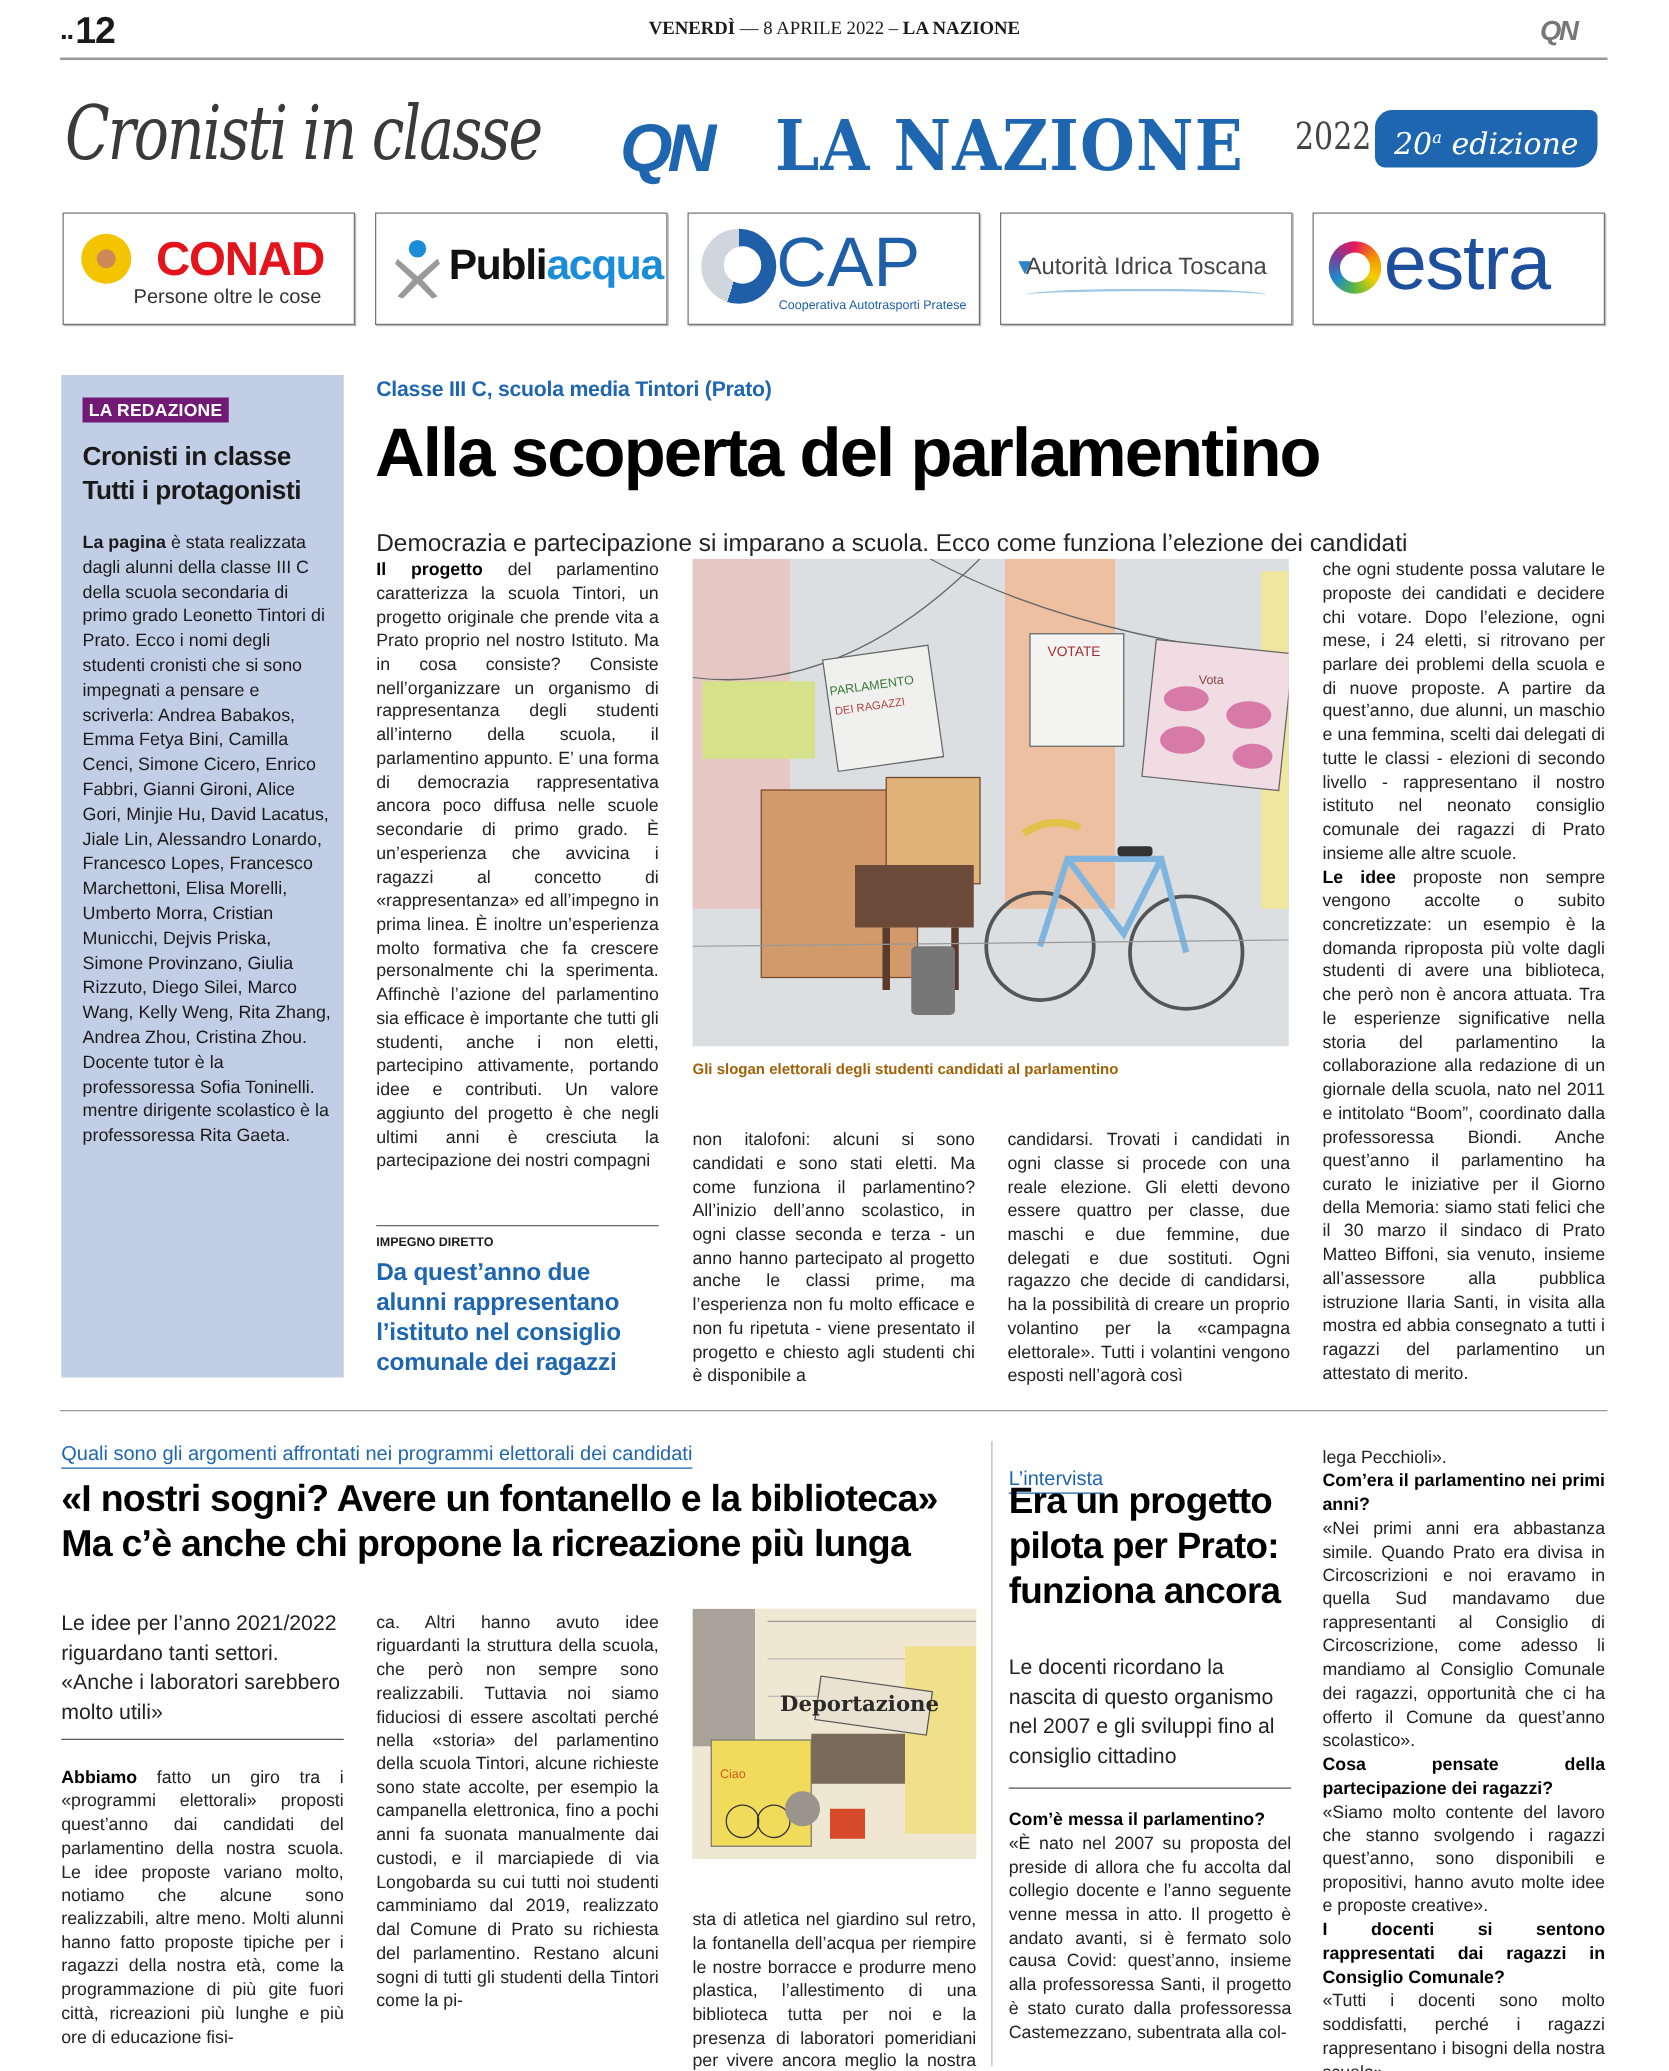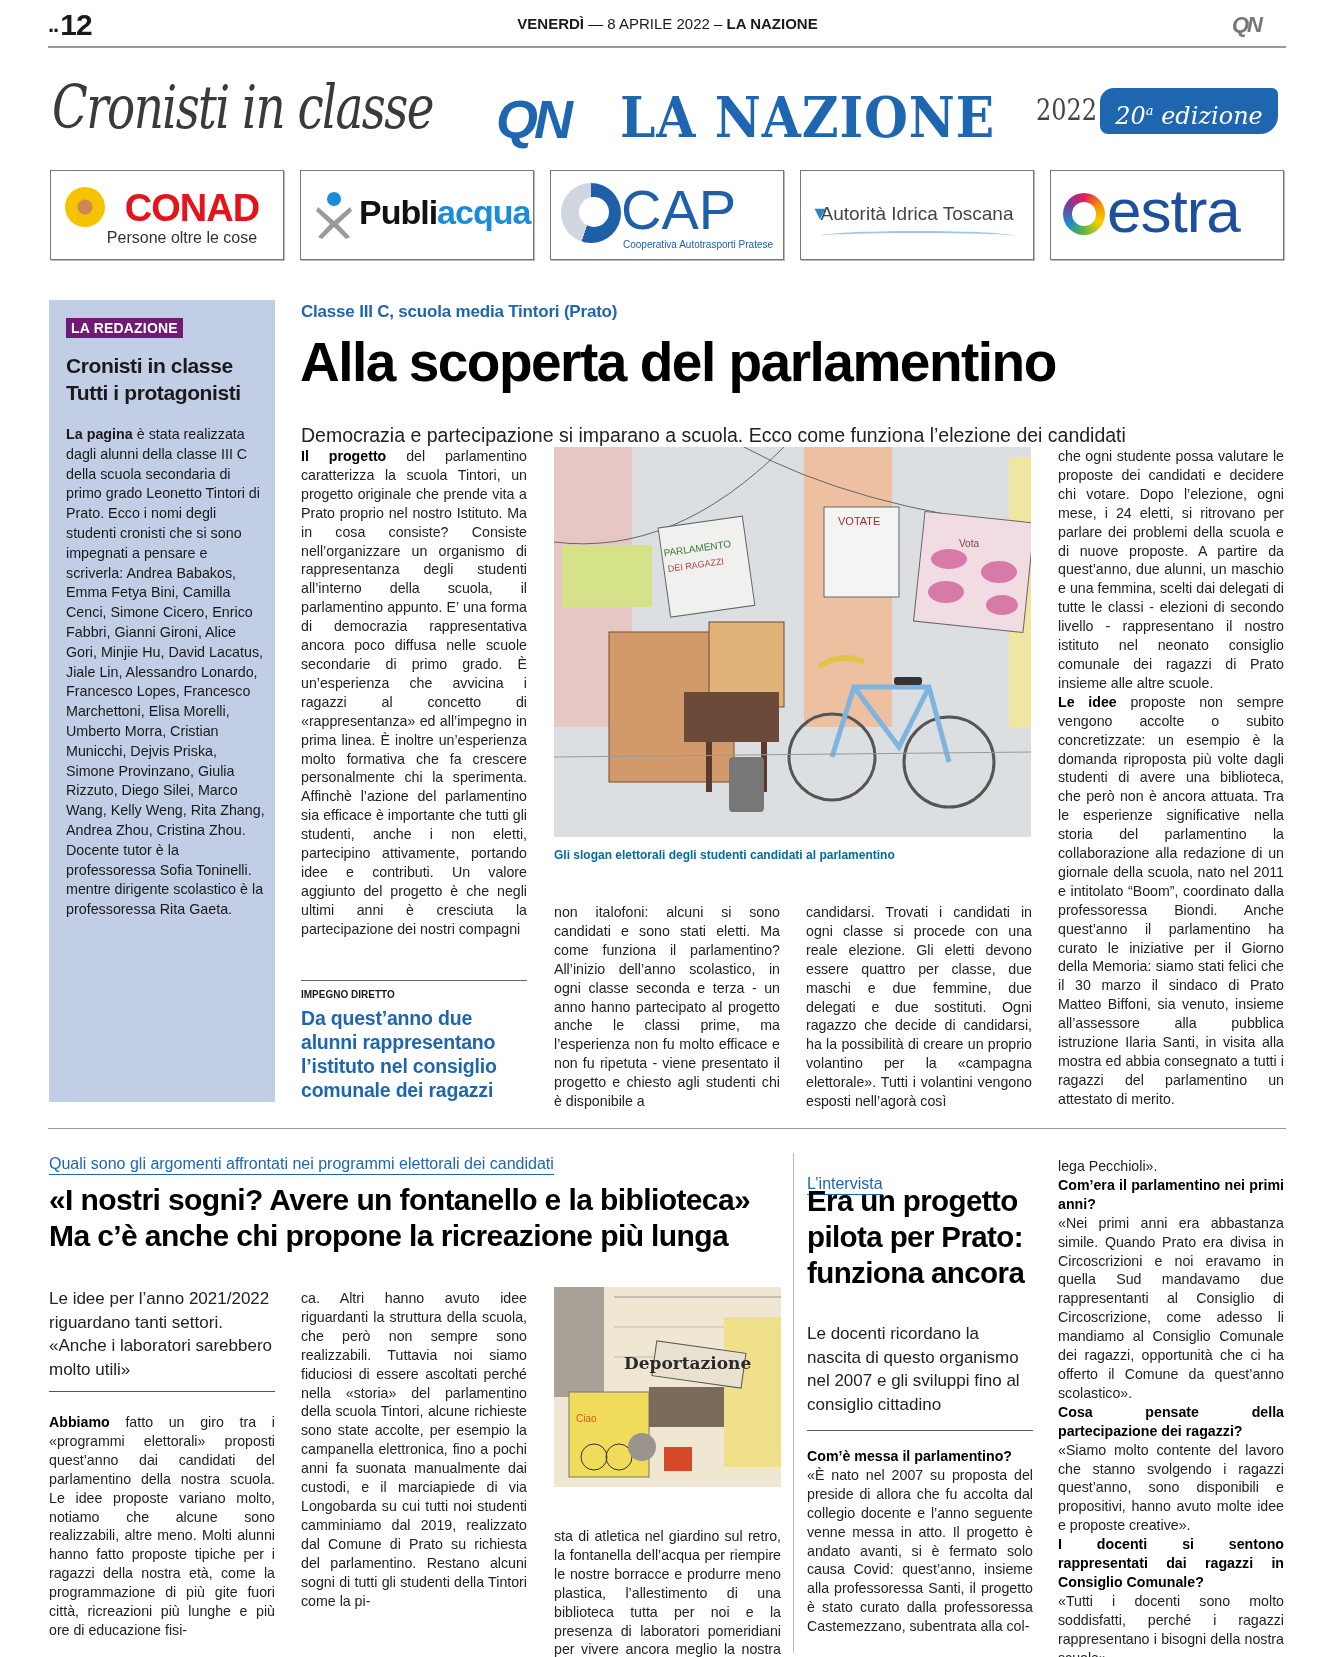--- a/index.html
+++ b/index.html
@@ -2,21 +2,21 @@
 <html><head>
 <meta charset="utf-8">
 <style>
   html, body { margin: 0; padding: 0; background: #ffffff; }
   body { width: 1335px; height: 1657px; position: relative; overflow: hidden; font-family: "Liberation Sans", sans-serif; color: #1a1a1a; }
   .abs { position: absolute; }
 
   
   #page-num { left: 48px; top: 8px; font-size: 30px; font-weight: bold; letter-spacing: -1px; }
   #page-num .dots { font-size: 22px; vertical-align: 3px; margin-right: 2px; }
-  #dateline { left: 0; width: 1335px; top: 15px; text-align: center; font-size: 15px; font-family: Liberation Sans, sans-serif; }
+  #dateline { left: 0; width: 1335px; top: 15px; text-align: center; font-size: 15px; font-family: Liberation Serif, serif; }
   #dateline b { font-weight: bold; }
   #qn-small { left: 1232px; top: 12px; font-size: 22px; font-weight: 900; color: #777; font-style: italic; letter-spacing: -2px; }
   #header-rule { left: 48px; top: 46px; width: 1238px; height: 2px; background: #999; }
 
   
   #cronisti-title { left: 52px; top: 72px; font-family: "DejaVu Serif", serif; font-size: 60px; color: #3a3a3a; font-style: italic; letter-spacing: -2px; transform: scaleX(0.78); transform-origin: left center; }
   #qn-logo { left: 496px; top: 88px; font-size: 54px; font-weight: 900; color: #1e66b0; font-style: italic; letter-spacing: -4px; }
   #nazione-logo { left: 620px; top: 84px; font-family: "DejaVu Serif", serif; font-size: 56px; font-weight: bold; color: #1e66b0; letter-spacing: 1px; transform: scaleX(0.9); transform-origin: left center; }
   #year-label { left: 1036px; top: 92px; font-family: "DejaVu Serif", serif; font-size: 30px; color: #444; transform: scaleX(0.8); transform-origin: left center; }
   #edition-badge { left: 1100px; top: 88px; width: 178px; height: 46px; background: #1e66b0; border-radius: 14px 6px 18px 8px; color: #fff; font-family: "DejaVu Serif", serif; font-style: italic; font-size: 24px; line-height: 46px; text-align: center; }
@@ -55,21 +55,21 @@
   #redazione-body b { font-weight: bold; }
 
   
   #kicker { left: 301px; top: 302px; font-size: 17px; font-weight: bold; color: #1e66b0; letter-spacing: -0.2px; }
   #main-title { left: 300px; top: 330px; font-size: 55px; font-weight: 900; letter-spacing: -1.5px; color: #000; }
   #main-subtitle { left: 301px; top: 424px; font-size: 19.5px; color: #222; }
   .col { font-size: 14.2px; line-height: 18.9px; text-align: justify; color: #222; hyphens: auto; }
   .col b { font-weight: bold; color: #000; }
   #col1 { left: 301px; top: 447px; width: 226px; }
   #main-photo { left: 554px; top: 447px; width: 477px; height: 390px; overflow: hidden; background: #dfe1e3; }
-  #photo-caption { left: 554px; top: 848px; font-size: 12px; font-weight: bold; color: #0369a1; }
+  #photo-caption { left: 554px; top: 848px; font-size: 12px; font-weight: bold; color: #a16207; }
   #col2 { left: 554px; top: 903px; width: 226px; }
   #col3 { left: 806px; top: 903px; width: 226px; }
   #col4 { left: 1058px; top: 447px; width: 226px; }
   #impegno-rule { left: 301px; top: 980px; width: 226px; height: 1px; background: #666; }
   #impegno-label { left: 301px; top: 989px; font-size: 10px; font-weight: bold; }
   #impegno-title { left: 301px; top: 1006px; width: 226px; font-size: 19.5px; font-weight: bold; color: #1e66b0; line-height: 24px; letter-spacing: -0.2px; }
 
   #section-rule { left: 48px; top: 1128px; width: 1238px; height: 1px; background: #999; }
 
   

